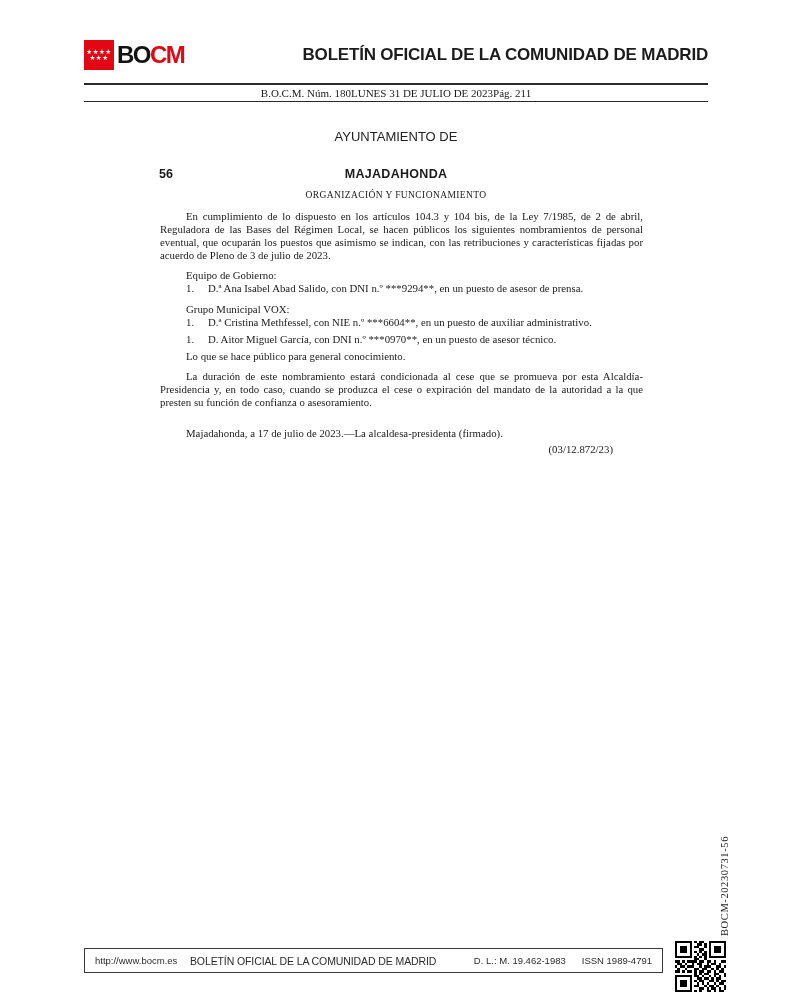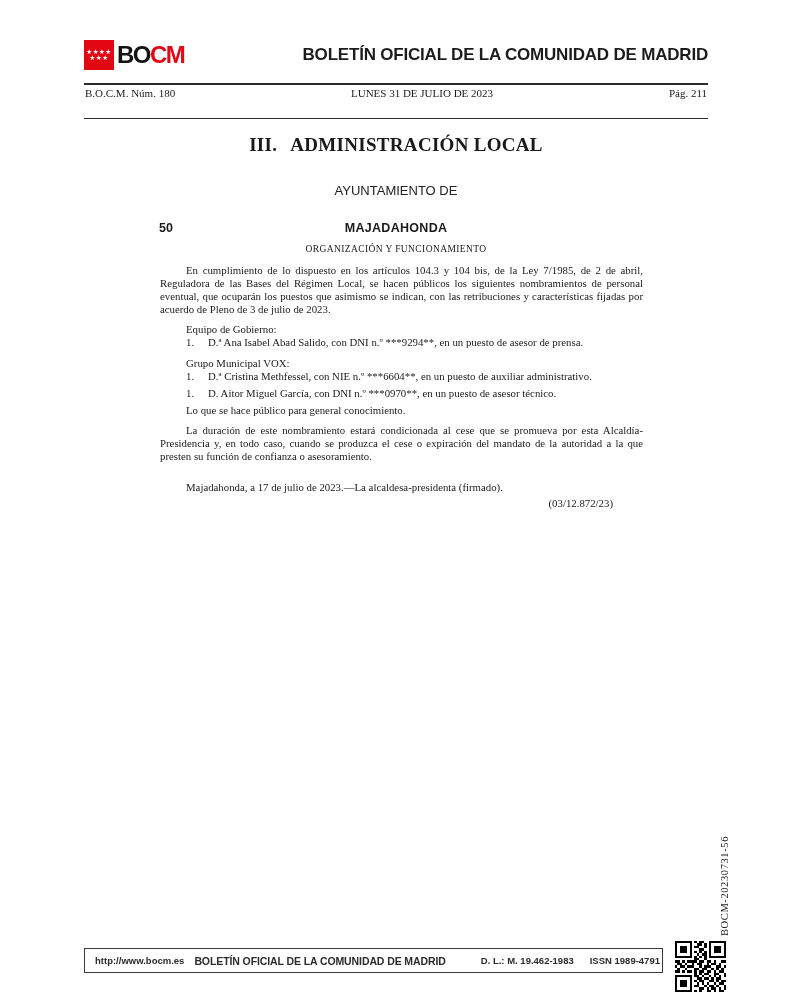--- a/index.html
+++ b/index.html
@@ -23,21 +23,21 @@
   .logo-word { font-family:"Liberation Sans", sans-serif; font-weight:bold; font-size:24px; line-height:30px; letter-spacing:-1.5px; white-space:nowrap; }
   .logo-word .bo { color:#131313; }
   .logo-word .cm { color:var(--brand-red); }
   .header-title {
     flex:1; text-align:right; font-family:"Liberation Sans", sans-serif;
     font-weight:bold; font-size:17px; letter-spacing:-0.2px; color:#1c1c1c; white-space:nowrap;
   }
 
   
   .rule-thick { border:none; border-top:2px solid #2a2a2a; margin:11px 0 0; }
-  .meta-row { display:flex; justify-content:space-between; align-items:baseline; font-size:11px; padding:2px 1px 18px; }
+  .meta-row { display:flex; justify-content:center; align-items:baseline; font-size:11px; padding:2px 1px 1px; }
   .meta-row span { white-space:nowrap; }
   .rule-thin { border:none; border-top:1.5px solid #2a2a2a; margin:1px 0 0; }
 
   
   .doc-section { text-align:center; font-weight:bold; font-size:19px; margin-top:15px; letter-spacing:0.3px; }
   .doc-section .sec-num { margin-right:13px; }
   .org-line { text-align:center; font-family:"Liberation Sans", sans-serif; font-size:13px; margin-top:27px; color:#222; }
   .heading-row { position:relative; margin-top:23px; font-family:"Liberation Sans", sans-serif; font-weight:bold; font-size:12.5px; height:15px; }
   .announce-num { position:absolute; left:75px; top:0; }
   .municipality { text-align:center; letter-spacing:0.3px; }
@@ -60,21 +60,20 @@
     writing-mode:vertical-rl; transform:rotate(180deg);
     font-size:10.5px; letter-spacing:0.6px; color:#222; white-space:nowrap;
   }
 
   
   .footer-box {
     position:absolute; left:84px; top:948px; width:579px; height:25px;
     border:1px solid #3a3a3a; display:flex; align-items:center; gap:10px;
     font-family:"Liberation Sans", sans-serif; font-size:9.5px; color:#2b2b2b;
     padding:0 10px;
-    font-weight:bold;
   }
   .footer-url { white-space:nowrap; text-decoration:none; color:#2b2b2b; }
   .footer-title { flex:1; text-align:center; font-size:10.5px; letter-spacing:-0.1px; white-space:nowrap; }
   .footer-right { display:flex; gap:16px; white-space:nowrap;padding-left:25px; }
   .qr { position:absolute; left:675px; top:941px; width:51px; height:51px; }
   .qr svg { width:100%; height:100%; fill:#000; }
 </style>
 </head>
 <body>
 
@@ -92,28 +91,25 @@
   </div>
 
   <hr class="rule-thick">
   <div class="meta-row">
     <span>B.O.C.M. Núm. 180</span>
     <span>LUNES 31 DE JULIO DE 2023</span>
     <span>Pág. 211</span>
   </div>
   <hr class="rule-thin">
 
-  <div class="doc-section">
-    <span class="sec-num">III.</span><span>ADMINISTRACIÓN LOCAL</span>
-  </div>
 
   <div class="org-line">AYUNTAMIENTO DE</div>
 
   <div class="heading-row">
-    <span class="announce-num">50</span>
+    <span class="announce-num">56</span>
     <div class="municipality">MAJADAHONDA</div>
   </div>
 
   <div class="subject">ORGANIZACIÓN Y FUNCIONAMIENTO</div>
 
   <div class="body-col">
     <p class="para">En cumplimiento de lo dispuesto en los artículos 104.3 y 104 bis, de la Ley 7/1985, de 2 de abril, Reguladora de las Bases del Régimen Local, se hacen públicos los siguientes nombramientos de personal eventual, que ocuparán los puestos que asimismo se indican, con las retribuciones y características fijadas por acuerdo de Pleno de 3 de julio de 2023.</p>
 
     <p class="group-heading">Equipo de Gobierno:</p>
     <div class="list-item">

